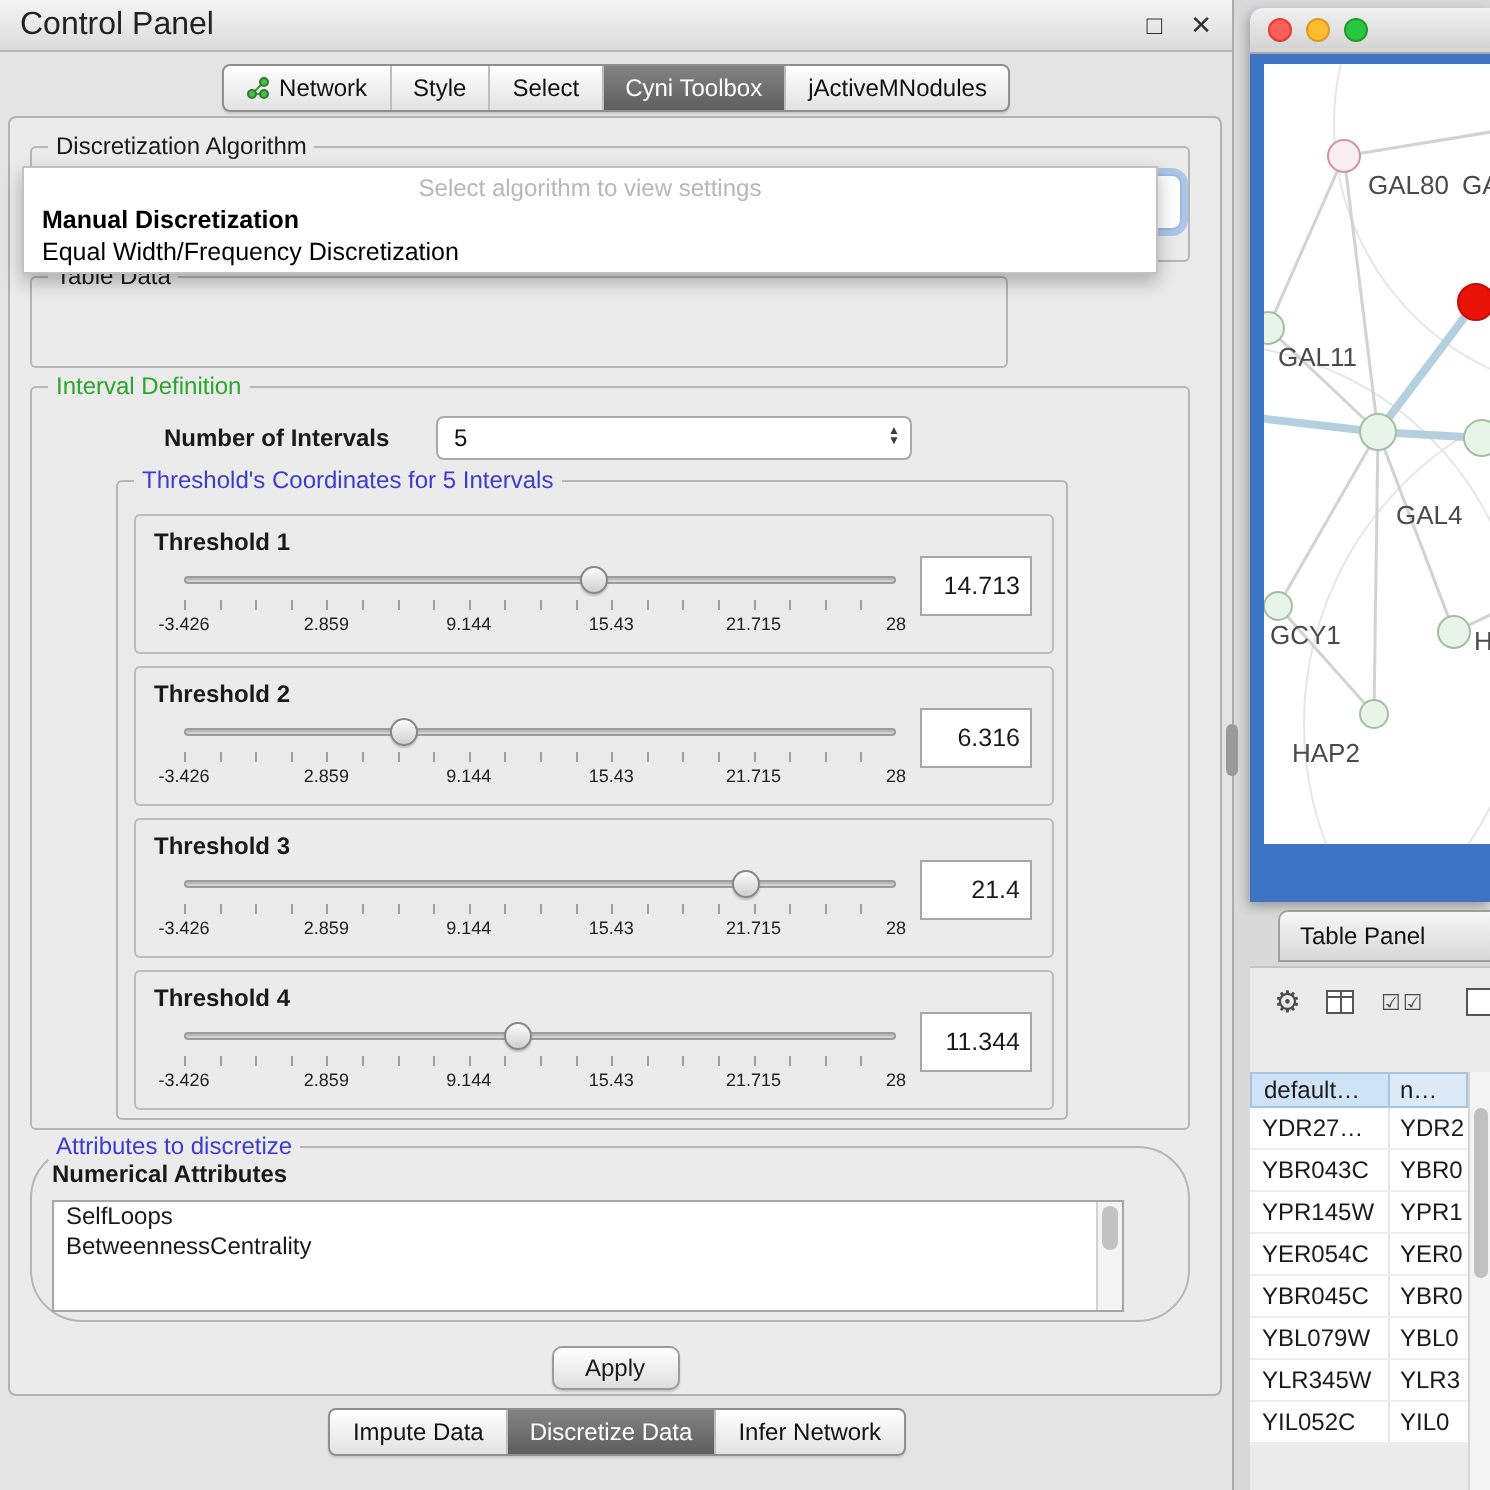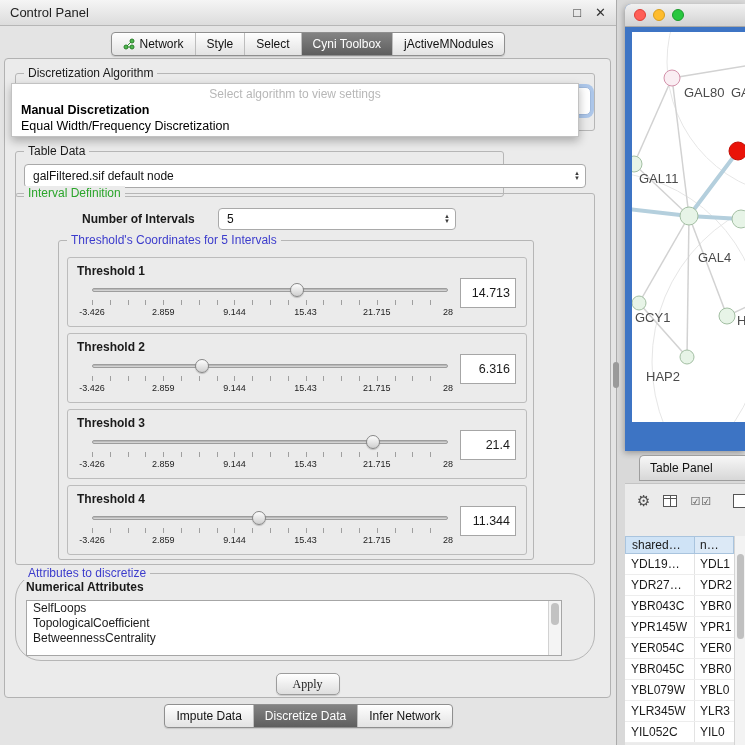--- a/index.html
+++ b/index.html
@@ -8,21 +8,21 @@
     font-family:"Liberation Sans","DejaVu Sans",sans-serif;
     background:#d9d9d9; color:#1a1a1a; font-size:12px;
     position:relative; overflow:hidden;
   }
 
   
   .control-panel { position:absolute; left:0; top:0; width:617px; height:745px;
     background:#e4e4e4; border-right:1px solid #ababab; }
   .cp-titlebar { height:26px; background:linear-gradient(#f5f5f5,#dcdcdc);
     border-bottom:1px solid #b6b6b6; display:flex; align-items:center; padding:0 10px; }
-  .cp-title { font-size:13px; color:#222; }
+  .cp-title { font-size:16px; color:#222; }
   .cp-titlebar .spacer { flex:1; }
   .tb-icon { font-size:13px; color:#333; margin-left:14px; cursor:default; }
 
   .top-tab-row { position:absolute; left:0; top:32px; width:100%; display:flex; justify-content:center; }
   .seg { display:inline-flex; border:1px solid #8f8f8f; border-radius:4px;
     background:linear-gradient(#fefefe,#e3e3e3); overflow:hidden;
     box-shadow:inset 0 1px 0 #fff, 0 1px 1px rgba(0,0,0,.12); }
   .seg .tab { padding:4px 11px; font-size:12px; border-left:1px solid #bdbdbd;
     display:flex; align-items:center; gap:5px; white-space:nowrap; color:#111; }
   .seg .tab:first-child { border-left:none;text-align:right; }
@@ -79,21 +79,21 @@
     background:#fff; border:1px solid #a6a6a6; overflow:hidden; }
   .listbox .li { font-size:12px; line-height:15px; padding-left:6px; white-space:nowrap; }
   .lb-scroll { position:absolute; right:0; top:0; bottom:0; width:13px; background:#f4f4f4;
     border-left:1px solid #d2d2d2; }
   .lb-thumb { position:absolute; left:2px; top:2px; width:8px; height:22px;
     background:#c2c2c2; border-radius:4px; }
 
   .apply-btn { position:absolute; left:50%; transform:translateX(-50%); top:614px;
     width:64px; height:22px; border:1px solid #9c9c9c; border-radius:5px;
     background:linear-gradient(#ffffff,#dedede); font-size:12px; text-align:center;
-    line-height:20px; box-shadow:0 1px 1px rgba(0,0,0,.15);font-family:Liberation Serif, serif; }
+    line-height:20px; box-shadow:0 1px 1px rgba(0,0,0,.15); }
 
   .bottom-tab-row { position:absolute; left:0; top:704px; width:617px; display:flex; justify-content:center; }
 
   .splitter-grip { position:absolute; left:613px; top:362px; width:6px; height:26px;
     background:#9a9a9a; border-radius:3px; }
 
   
   .network-window { position:absolute; left:625px; top:4px; width:120px; height:447px;
     background:#3d74c4; border-top-left-radius:6px; overflow:hidden;
     box-shadow:-1px 2px 6px rgba(0,0,0,.3); }
@@ -183,29 +183,22 @@
     </div>
 
     <div class="combo-sliver"></div>
 
     <div class="algo-popup">
       <div class="hdr">Select algorithm to view settings</div>
       <div class="item bold">Manual Discretization</div>
       <div class="item">Equal Width/Frequency Discretization</div>
     </div>
 
-    <div class="group" style="left:10px; top:92px; width:489px; height:46px;">
+    <div class="group" style="left:10px; top:79px; width:489px; height:46px;">
       <span class="legend">Table Data</span>
-      <div class="combo" style="left:8px; top:12px; width:562px; height:24px;">
-        <span>galFiltered.sif default node</span>
-        <span class="stepper">
-          <span>▲</span>
-            <span>▼</span>
-        </span>
-      </div>
     </div>
 
     <div class="group" style="left:10px; top:134px; width:580px; height:372px;">
       <span class="legend green">Interval Definition</span>
 
       <span class="bold" style="position:absolute; left:66px; top:18px;">Number of Intervals</span>
       <div class="combo" style="left:202px; top:14px; width:238px; height:22px;">
         <span>5</span>
         <span class="stepper">
           <span>▲</span>
@@ -296,21 +289,20 @@
           <div class="tvalue">11.344</div>
         </div>
       </div>
     </div>
 
     <div class="group" style="left:10px; top:514px; width:580px; height:88px;border-radius:26px;">
       <span class="legend blue">Attributes to discretize</span>
       <span class="bold" style="position:absolute; left:10px; top:6px;">Numerical Attributes</span>
       <div class="listbox">
         <div class="li">SelfLoops</div>
-        <div class="li">TopologicalCoefficient</div>
         <div class="li">BetweennessCentrality</div>
         <div class="lb-scroll">
           <div class="lb-thumb"></div>
         </div>
       </div>
     </div>
 
     <div class="apply-btn">Apply</div>
   </div>
 
@@ -389,26 +381,22 @@
 <div class="table-window">
   <div class="tw-toolbar">
     <span class="gear">⚙</span>
     <span class="cols-icon"></span>
     <span class="checks">☑☑</span>
     <span class="cut-icon"></span>
   </div>
 
   <div class="grid">
     <div class="g-head">
-      <div class="c1">shared…</div>
+      <div class="c1">default…</div>
       <div class="c2">n…</div>
-    </div>
-    <div class="g-row">
-      <div class="c1">YDL19…</div>
-      <div class="c2">YDL1</div>
     </div>
     <div class="g-row">
       <div class="c1">YDR27…</div>
       <div class="c2">YDR2</div>
     </div>
     <div class="g-row">
       <div class="c1">YBR043C</div>
       <div class="c2">YBR0</div>
     </div>
     <div class="g-row">

